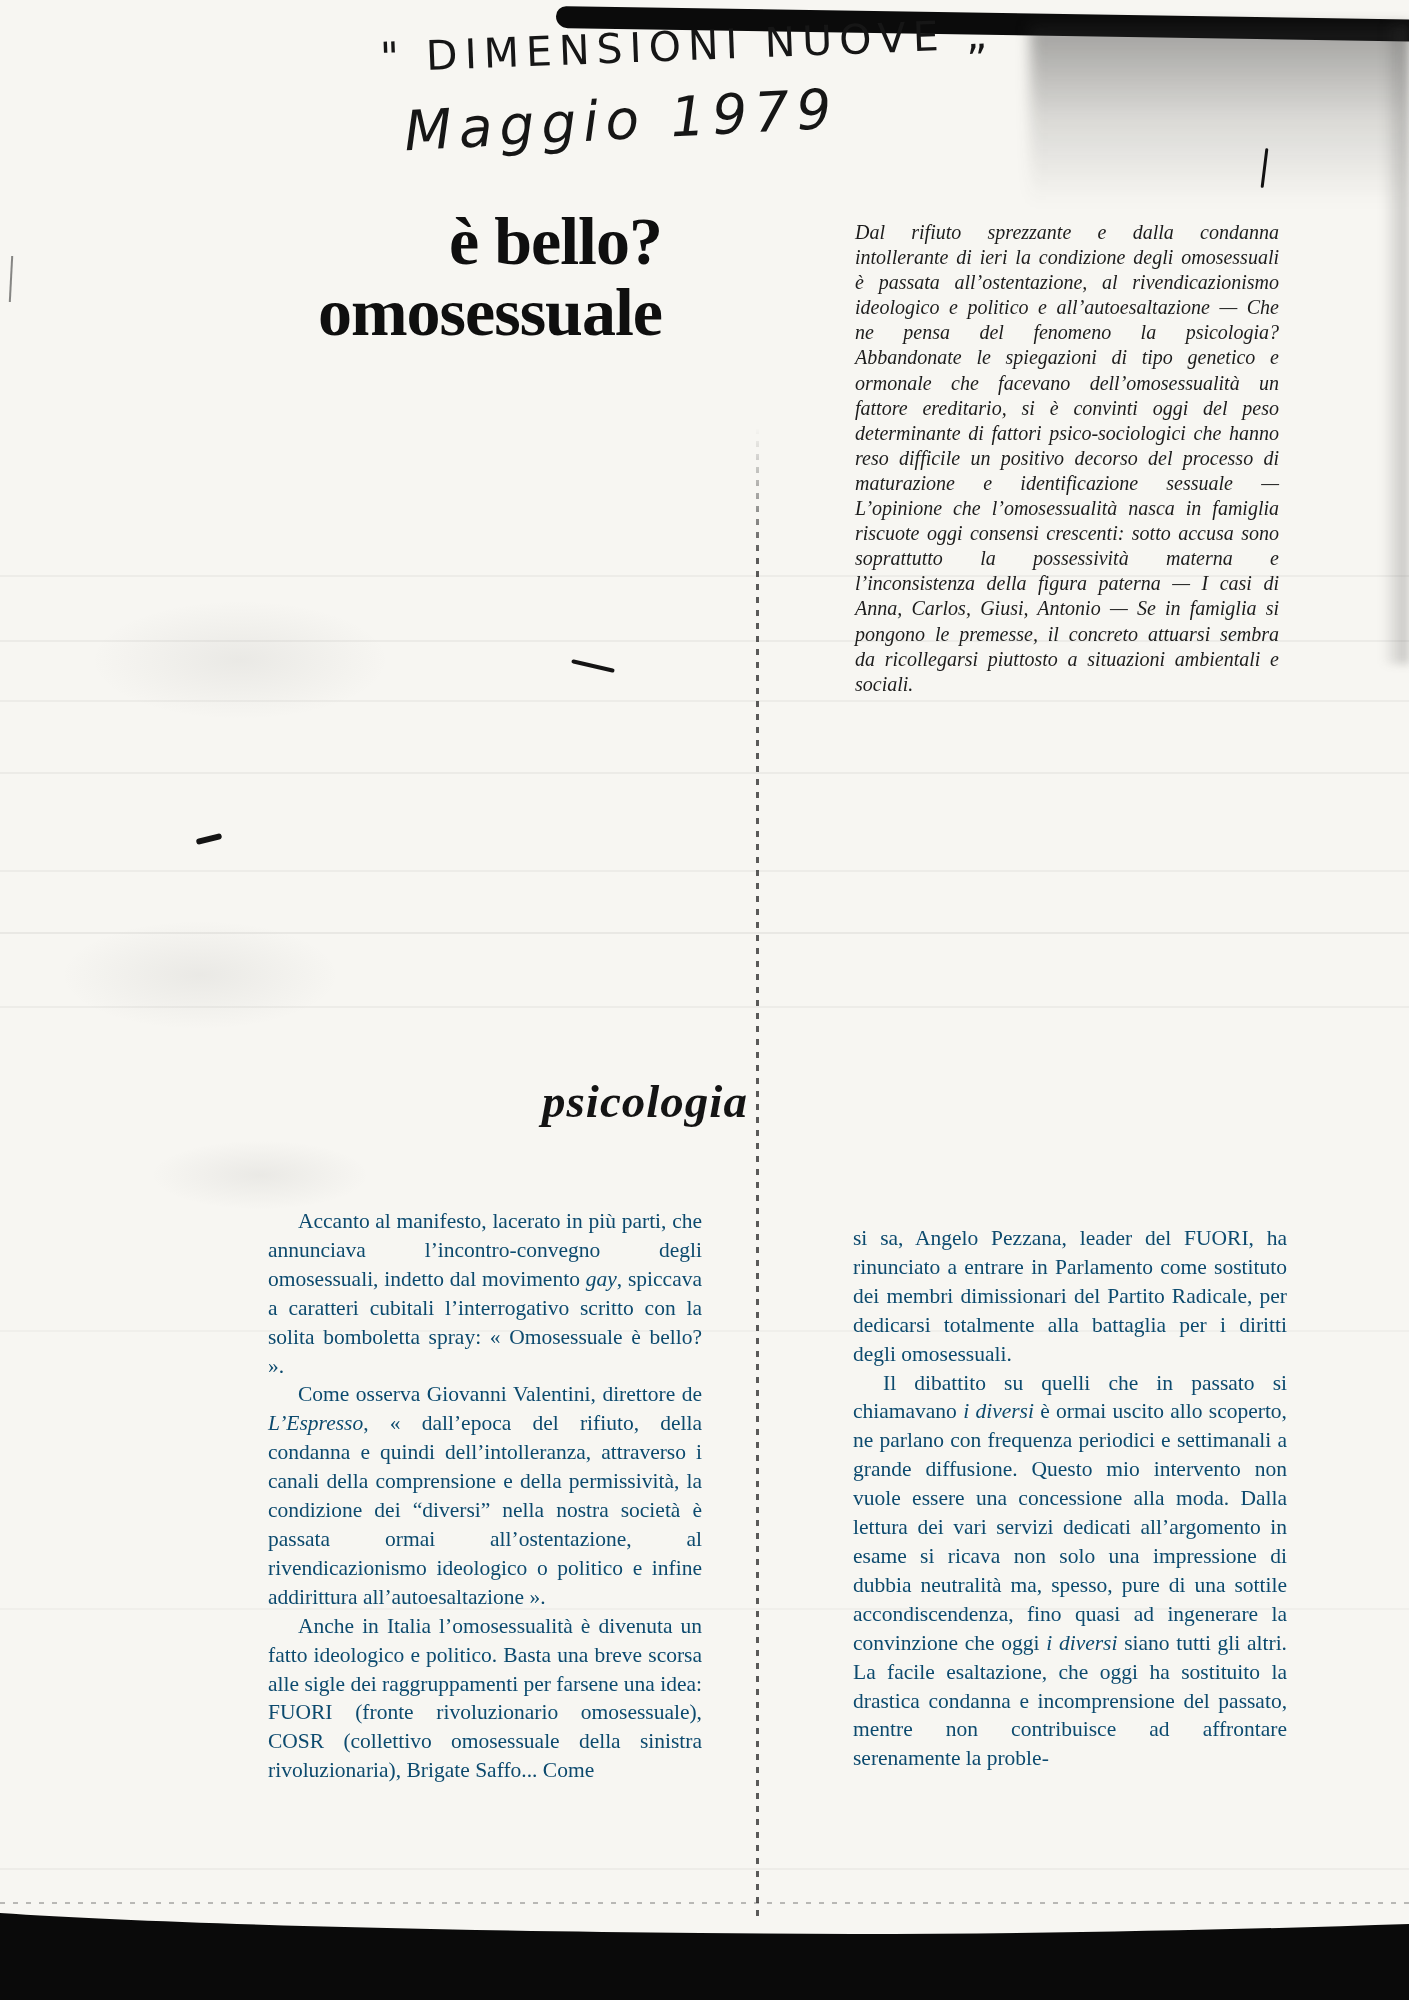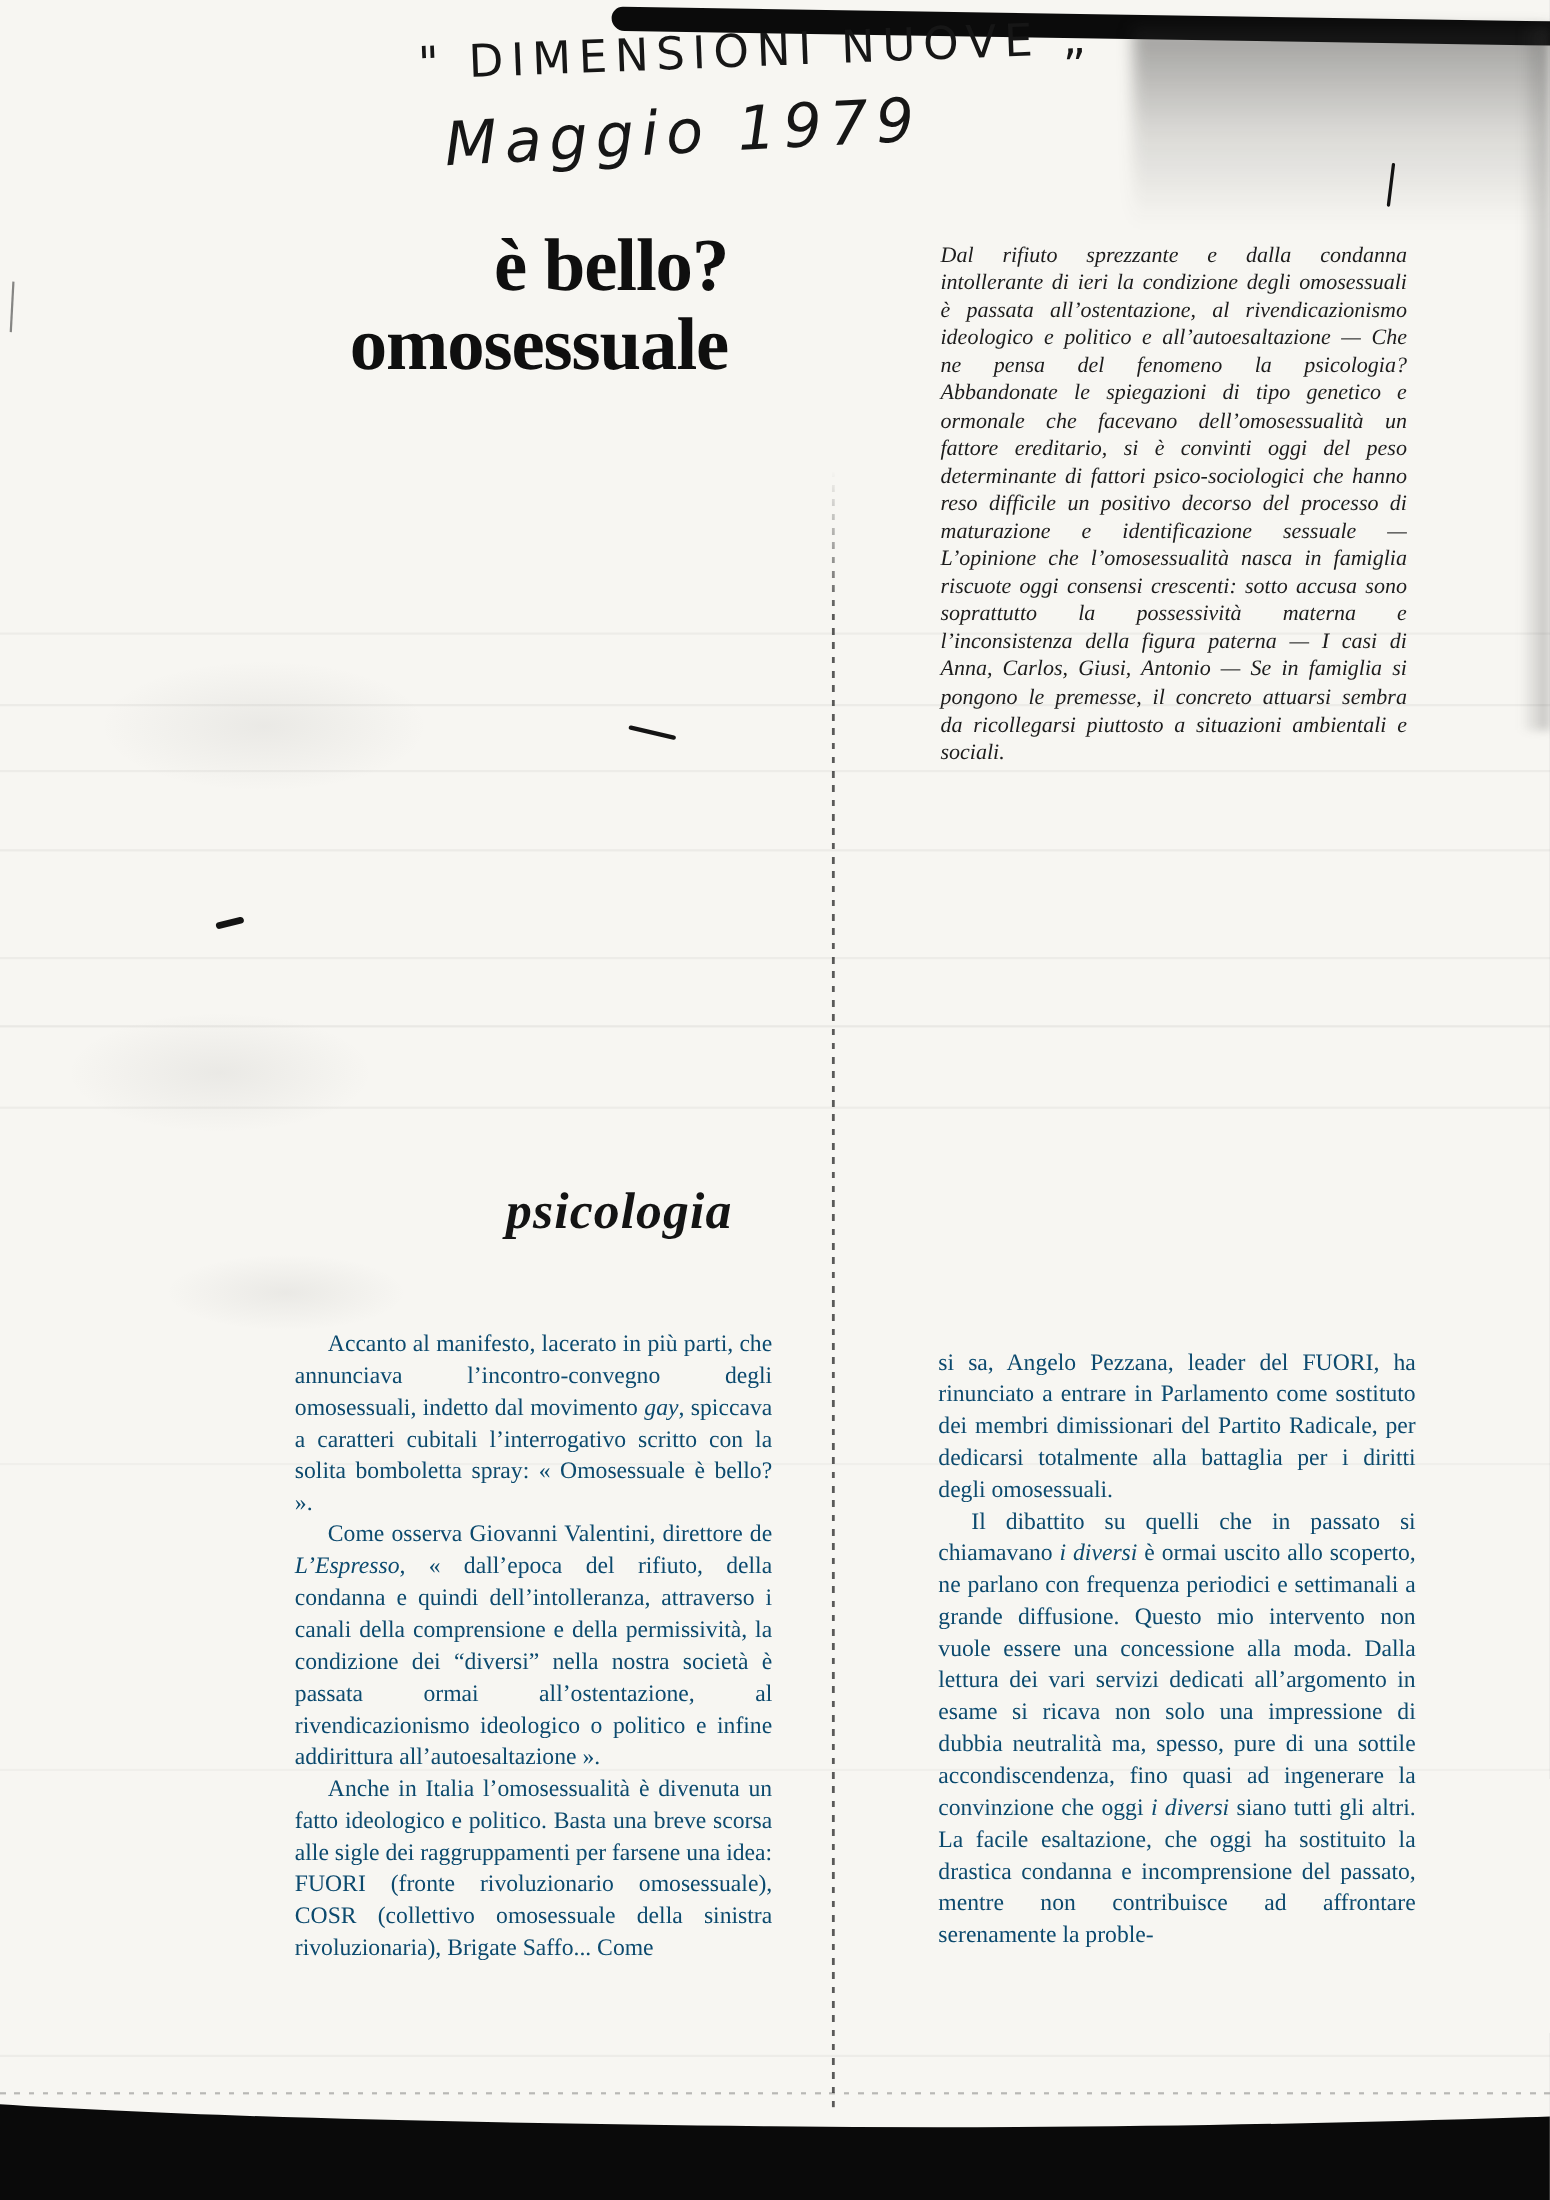--- a/index.html
+++ b/index.html
@@ -86,21 +86,21 @@
   
   .lede {
     position:absolute; left:855px; top:220px; width:424px;
     font-style:italic; font-size:20px; line-height:1.255;
     text-align:justify; color:#1c1c1c; word-spacing:2px;
   }
 
   
   .section-label {
     position:absolute; left:460px; top:1074px; width:370px;
-    text-align:left; font-size:47px; font-weight:bold; font-style:italic;
+    text-align:center; font-size:47px; font-weight:bold; font-style:italic;
     color:#141414; letter-spacing:1px;
   }
 
   
   .col {
     position:absolute; top:1207px; width:434px;
     font-size:21.5px; line-height:1.345; text-align:justify; color:#0c4a6e;
   }
   .col-left  { left:268px; }
   .col-right { left:853px;margin-top:17px; }

